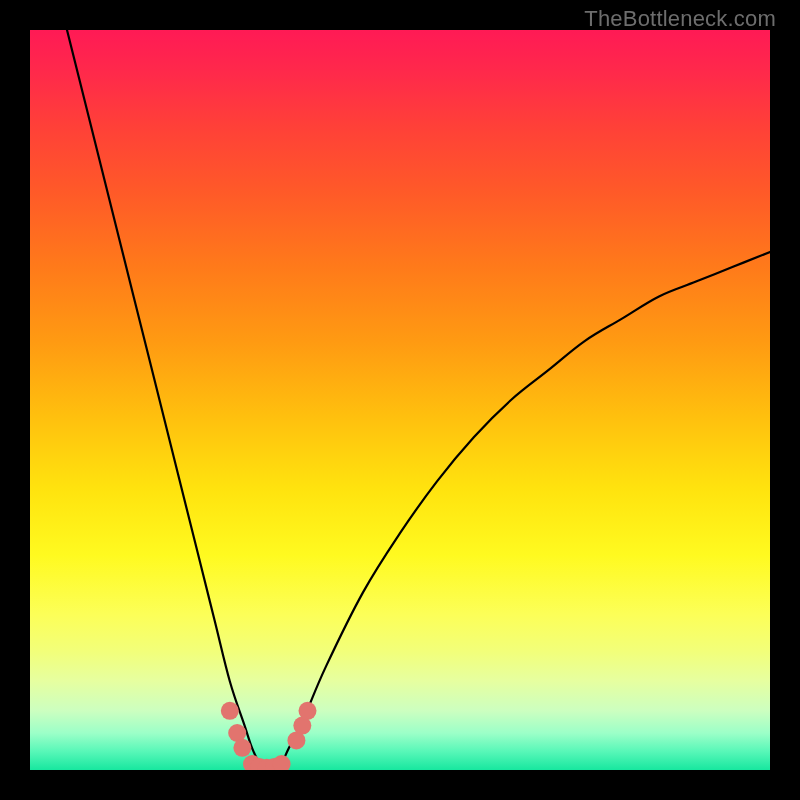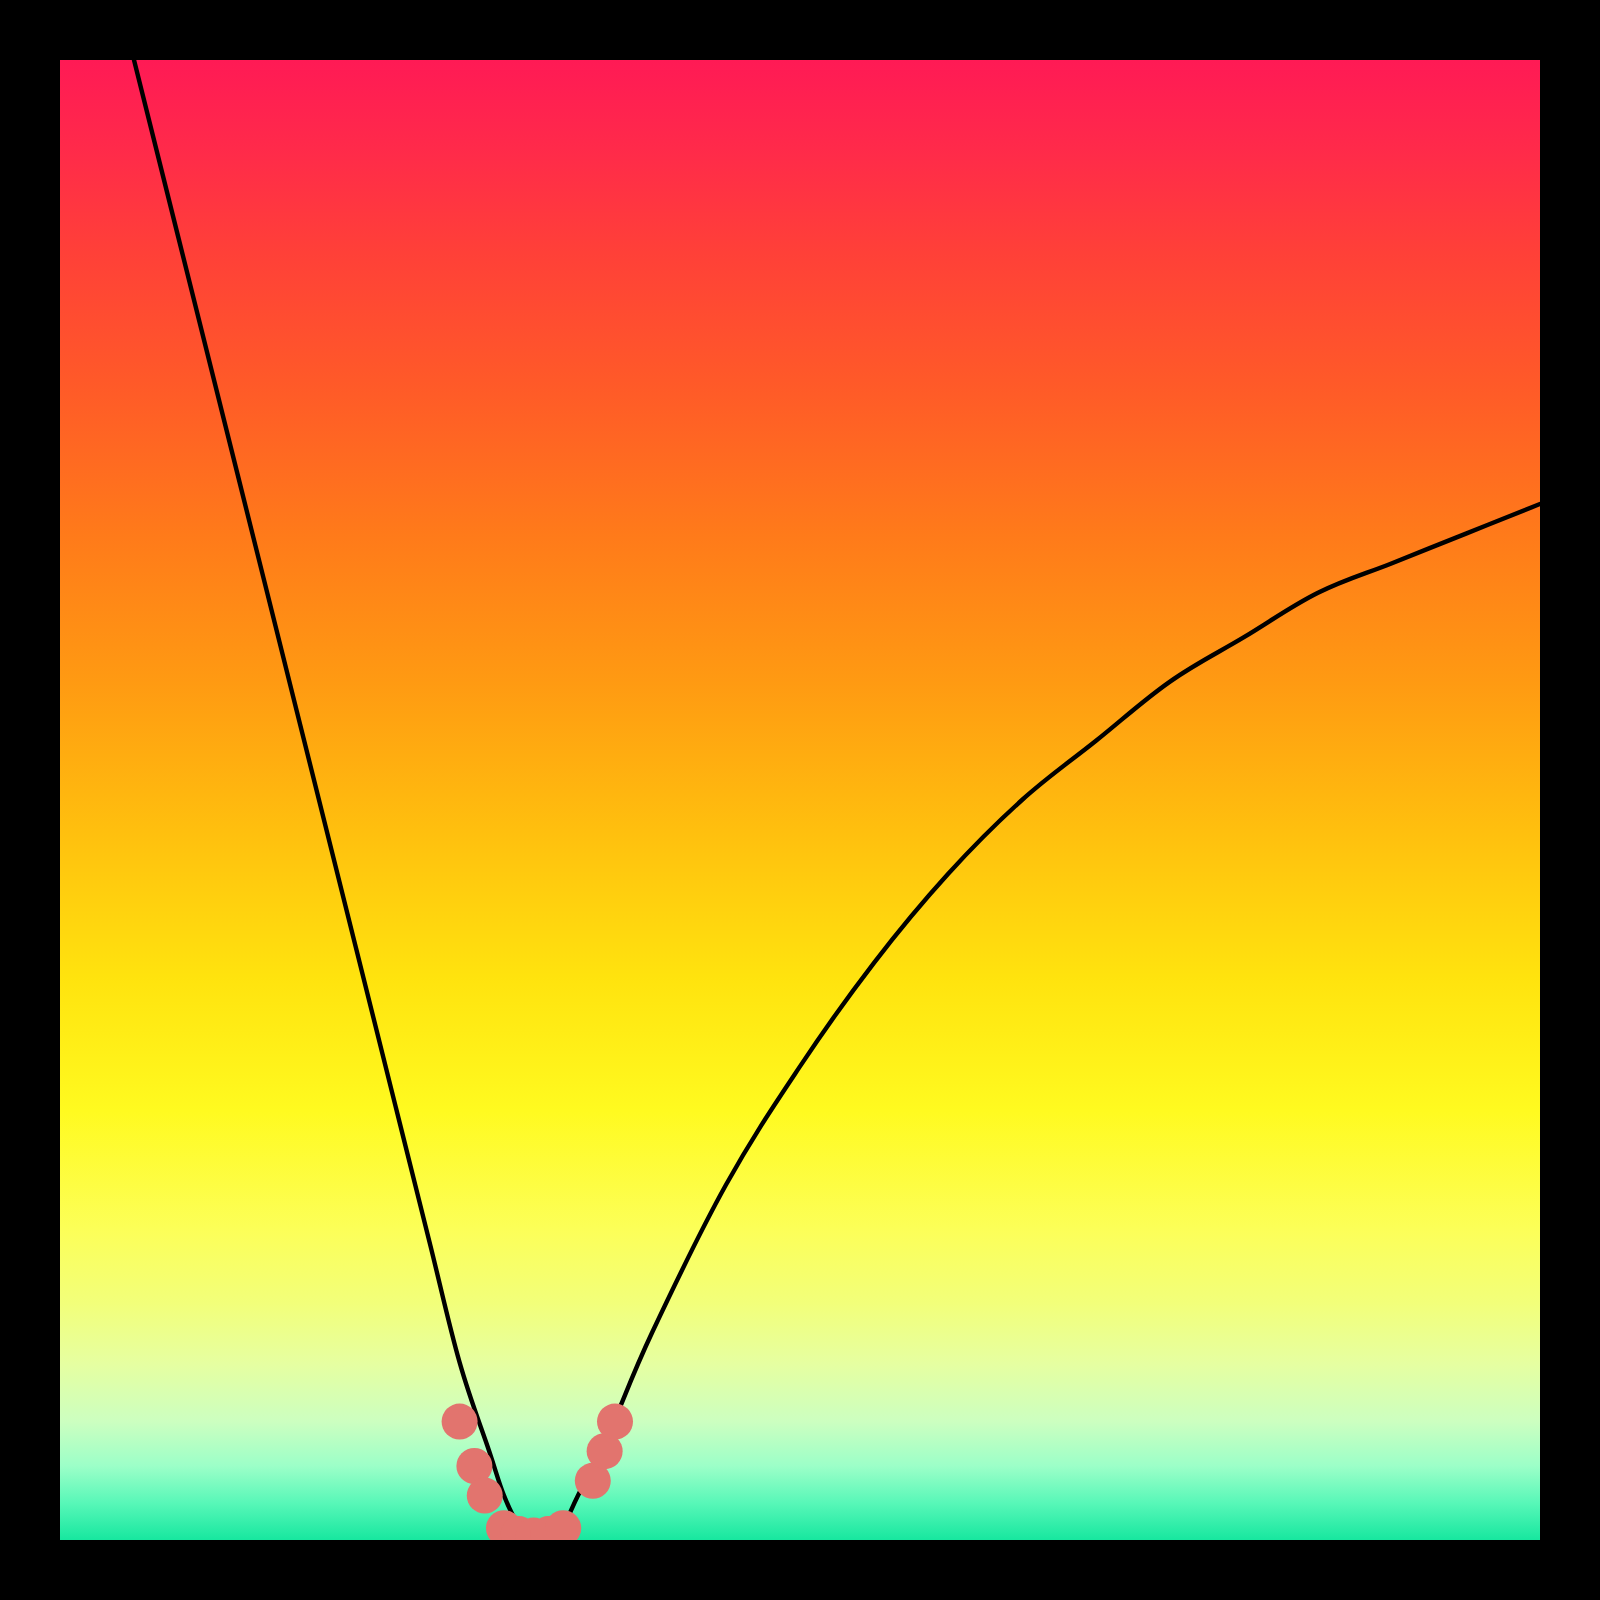--- a/index.html
+++ b/index.html
@@ -52,20 +52,21 @@
     top: 30px;
     width: 740px;
     height: 740px;
   }
 </style>
 </head>
 <body>
 
 <div class="frame">
 
+  <div class="watermark">TheBottleneck.com</div>
 
   <div class="plot-bg"></div>
 
   <svg class="plot-svg" viewBox="0 0 740 740">
     <path id="curve-path" fill="none" stroke="#000000" stroke-width="2.2" stroke-linejoin="round" stroke-linecap="round" d="M 37.00 0.00 C 41.00 15.98, 49.88 51.50, 59.20 88.80 C 68.52 126.10, 78.14 164.58, 88.80 207.20 C 99.46 249.82, 107.74 282.98, 118.40 325.60 C 129.06 368.22, 138.68 406.70, 148.00 444.00 C 157.32 481.30, 163.54 506.16, 170.20 532.80 C 176.86 559.44, 179.67 570.69, 185.00 592.00 C 190.33 613.31, 194.47 632.55, 199.80 651.20 C 205.13 669.85, 210.60 683.61, 214.60 695.60 C 218.60 707.59, 219.34 711.14, 222.00 717.80 C 224.66 724.46, 226.74 729.00, 229.40 732.60 C 232.06 736.20, 234.14 736.85, 236.80 737.78 C 239.46 738.71, 241.54 738.71, 244.20 737.78 C 246.86 736.85, 248.94 736.20, 251.60 732.60 C 254.26 729.00, 255.00 725.79, 259.00 717.80 C 263.00 709.81, 267.14 702.85, 273.80 688.20 C 280.46 673.55, 285.34 659.04, 296.00 636.40 C 306.66 613.76, 319.68 586.38, 333.00 562.40 C 346.32 538.42, 356.68 523.18, 370.00 503.20 C 383.32 483.22, 393.68 468.72, 407.00 451.40 C 420.32 434.08, 430.68 421.65, 444.00 407.00 C 457.32 392.35, 467.68 381.99, 481.00 370.00 C 494.32 358.01, 504.68 351.06, 518.00 340.40 C 531.32 329.74, 541.68 320.12, 555.00 310.80 C 568.32 301.48, 578.68 296.59, 592.00 288.60 C 605.32 280.61, 615.68 273.06, 629.00 266.40 C 642.32 259.74, 652.68 256.93, 666.00 251.60 C 679.32 246.27, 689.68 242.13, 703.00 236.80 C 716.32 231.47, 733.34 224.66, 740.00 222.00"></path>
     <g id="markers-group">
         <circle cx="199.80" cy="680.80" r="9" fill="#e2746e"></circle>
         <circle cx="207.20" cy="703.00" r="9" fill="#e2746e"></circle>
         <circle cx="212.38" cy="717.80" r="9" fill="#e2746e"></circle>
         <circle cx="222.00" cy="734.08" r="9" fill="#e2746e"></circle>

